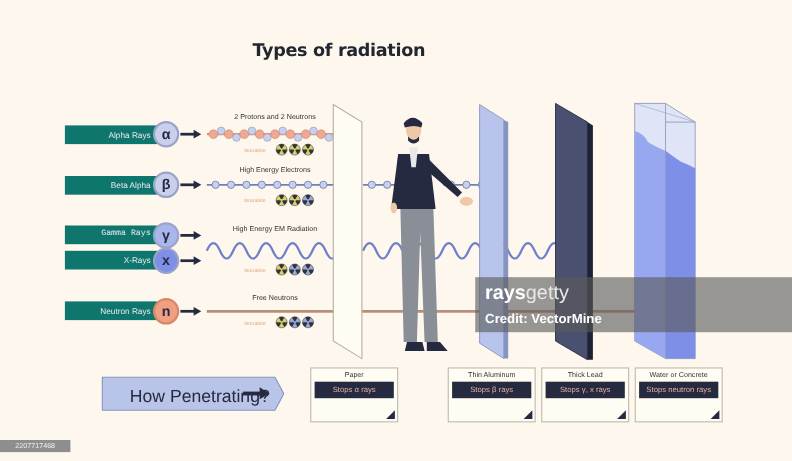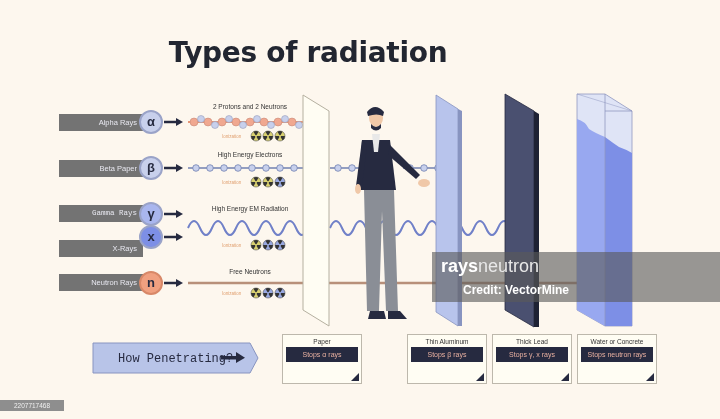--- a/index.html
+++ b/index.html
@@ -1,41 +1,41 @@
 <!DOCTYPE html>
 <html><head>
 <meta charset="utf-8">
 <style>
   html, body { margin: 0; padding: 0; }
   body { width: 720px; height: 419px; background: #fdf7ee; position: relative; overflow: hidden; font-family: "Liberation Sans", sans-serif; }
   .abs { position: absolute; }
-  .title { left: 0; width: 616px; top: 36px; text-align: center; font-size: 28px; font-weight: bold; color: #222631; font-family: "DejaVu Sans", sans-serif; letter-spacing: -0.3px; }
-  .ray-label { background: #737373; color: #e8e8f0; font-size: 7.5px; text-align: right; padding-right: 6px; box-sizing: border-box; width: 84px; height: 17px; line-height: 17px; }
+  .title { left: 0; width: 616px; top: 36px; text-align: center; font-size: 16px; font-weight: bold; color: #222631; font-family: "DejaVu Sans", sans-serif; letter-spacing: -0.3px; }
+  .ray-label { background: #0f766e; color: #e8e8f0; font-size: 7.5px; text-align: right; padding-right: 6px; box-sizing: border-box; width: 84px; height: 17px; line-height: 17px; }
   .sym { width: 24px; height: 24px; border-radius: 50%; border: 2px solid #9aa3c8; box-sizing: border-box; text-align: center; font-size: 13px; font-weight: bold; color: #262a40; line-height: 20px; }
   .ray-desc { font-size: 6.5px; color: #333; text-align: center; width: 140px; }
   .ion { font-size: 4.5px; color: #e0a070; }
   .card { background: #fffdf3; border: 1px solid #bdb8ac; box-sizing: border-box; width: 80px; height: 50px; }
   .card .ct { font-size: 6.5px; color: #333; text-align: center; margin-top: 3px; }
   .card .cs { background: #262a40; color: #e8b0a0; font-size: 7px; text-align: center; margin: 2px 3px 0 3px; padding: 3px 2px; line-height: 9px; }
   .corner { position: absolute; right: 2px; bottom: 2px; width: 0; height: 0; border-left: 8px solid transparent; border-bottom: 8px solid #262a40; }
   .watermark { left: 432px; top: 252px; width: 288px; height: 50px; background: rgba(90,90,90,0.62); }
   .wm1 { left: 441px; top: 256px; font-size: 18px; color: #fff; font-weight: bold; font-family: "Liberation Sans", sans-serif; }
   .wm1 span { font-weight: normal; color: #e8e8e8; }
-  .wm2 { left: 463px; top: 283px; font-size: 12px; color: #fff; font-weight: bold; }
+  .wm2 { left: 441px; top: 283px; font-size: 12px; color: #fff; font-weight: bold; }
   .img-id { left: 0; top: 400px; width: 64px; height: 11px; background: #8e8e8e; color: #f0f0f0; font-size: 6.5px; line-height: 11px; text-align: center; }
 </style>
 </head>
 <body>
 
 <div class="abs title">Types of radiation</div>
 
 <div class="abs ray-label" style="left:59px;top:114px;">Alpha Rays</div>
-<div class="abs ray-label" style="left:59px;top:160px;">Beta Paper</div>
+<div class="abs ray-label" style="left:59px;top:160px;">Beta Alpha</div>
 <div class="abs ray-label" style="left:59px;top:205px;font-family:Liberation Mono, monospace;">Gamma Rays</div>
-<div class="abs ray-label" style="left:59px;top:228px;margin-top:12px;">X-Rays</div>
+<div class="abs ray-label" style="left:59px;top:228px;">X-Rays</div>
 <div class="abs ray-label" style="left:59px;top:274px;text-align:right;">Neutron Rays</div>
 
 <div class="abs sym" style="left:139px;top:110px;background:#c8d0ec;">α</div>
 <div class="abs sym" style="left:139px;top:156px;background:#c8d0ec;">β</div>
 <div class="abs sym" style="left:139px;top:202px;background:#a9b6ee;">γ</div>
 <div class="abs sym" style="left:139px;top:225px;background:#7d8fe6;">x</div>
 <div class="abs sym" style="left:139px;top:271px;background:#f0a080;border-color:#d88868;">n</div>
 
 <div class="abs ray-desc" style="left:180px;top:103px;">2 Protons and 2 Neutrons</div>
 <div class="abs ray-desc" style="left:180px;top:151px;">High Energy Electrons</div>
@@ -178,21 +178,21 @@
     <line x1="605" y1="111" x2="632" y2="111" stroke="#9098c0" stroke-width="0.8"></line>
   </g>
 
   <polygon points="93,343 250,343 258,358 250,373 93,373" fill="#b8c4e8" stroke="#8894c0" stroke-width="1"></polygon>
   <g fill="#262a40">
     <rect x="221" y="356" width="16" height="3.5"></rect>
     <path d="M236,352 L245,357.7 L236,363 Z"></path>
   </g>
 </svg>
 
-<div class="abs" style="left:118px;top:352px;font-size:12px;color:#262a40;font-family:Liberation Mono, monospace;">How Penetrating?</div>
+<div class="abs" style="left:118px;top:352px;font-size:16px;color:#262a40;">How Penetrating?</div>
 
 <div class="abs card" style="left:282px;top:334px;">
   <div class="ct">Paper</div>
   <div class="cs">Stops α rays</div>
   <div class="corner"></div>
 </div>
 <div class="abs card" style="left:407px;top:334px;">
   <div class="ct">Thin Aluminum</div>
   <div class="cs">Stops β rays</div>
   <div class="corner"></div>
@@ -202,16 +202,16 @@
   <div class="cs">Stops γ, x rays</div>
   <div class="corner"></div>
 </div>
 <div class="abs card" style="left:577px;top:334px;">
   <div class="ct">Water or Concrete</div>
   <div class="cs">Stops neutron rays</div>
   <div class="corner"></div>
 </div>
 
 <div class="abs watermark"></div>
-<div class="abs wm1"><b>rays</b><span>neutron</span></div>
+<div class="abs wm1"><b>rays</b><span>getty</span></div>
 <div class="abs wm2">Credit: VectorMine</div>
 
 <div class="abs img-id">2207717468</div>
 
 </body></html>

